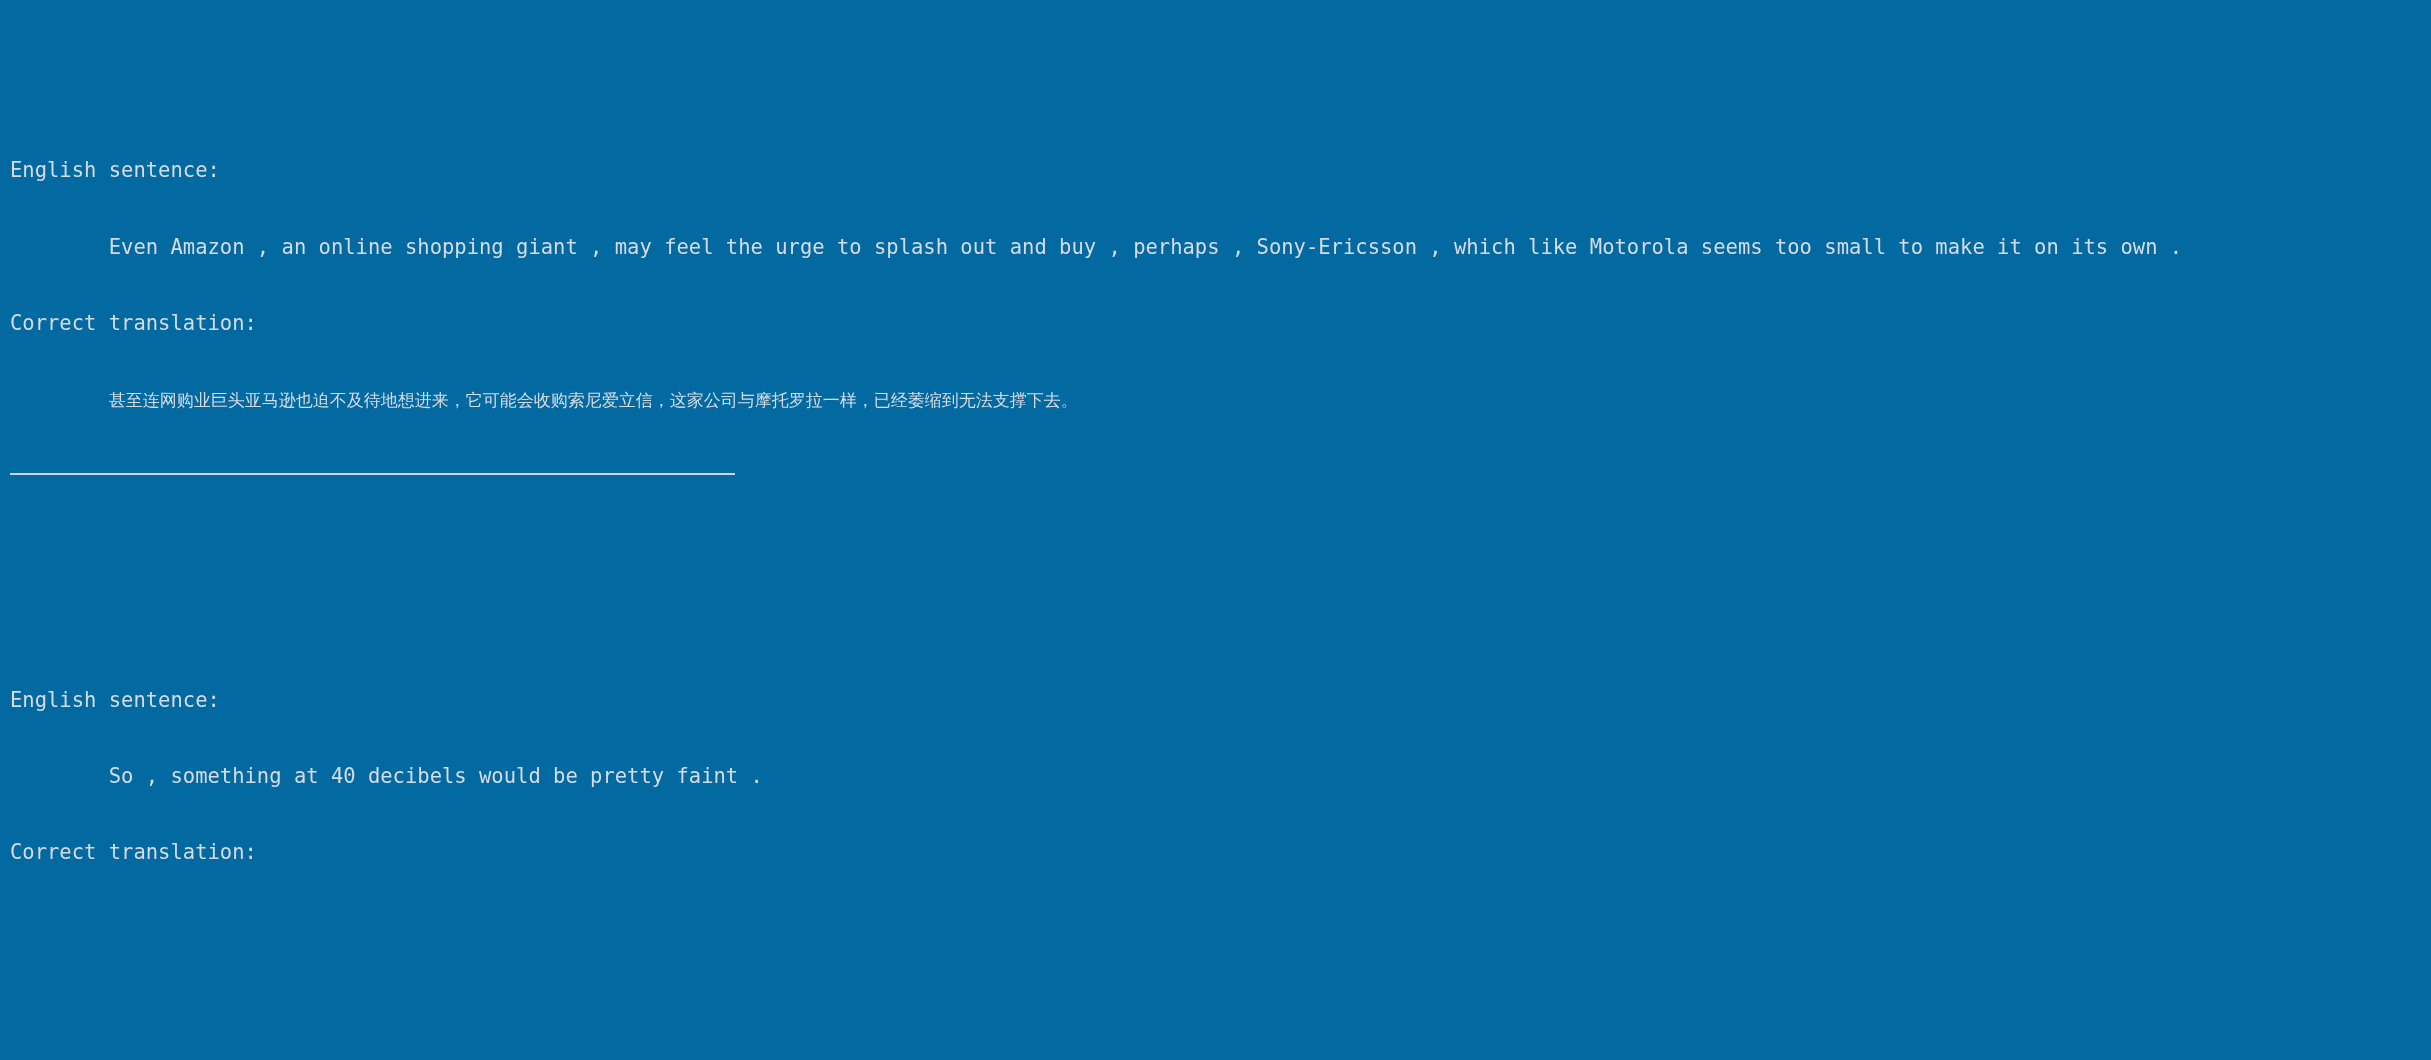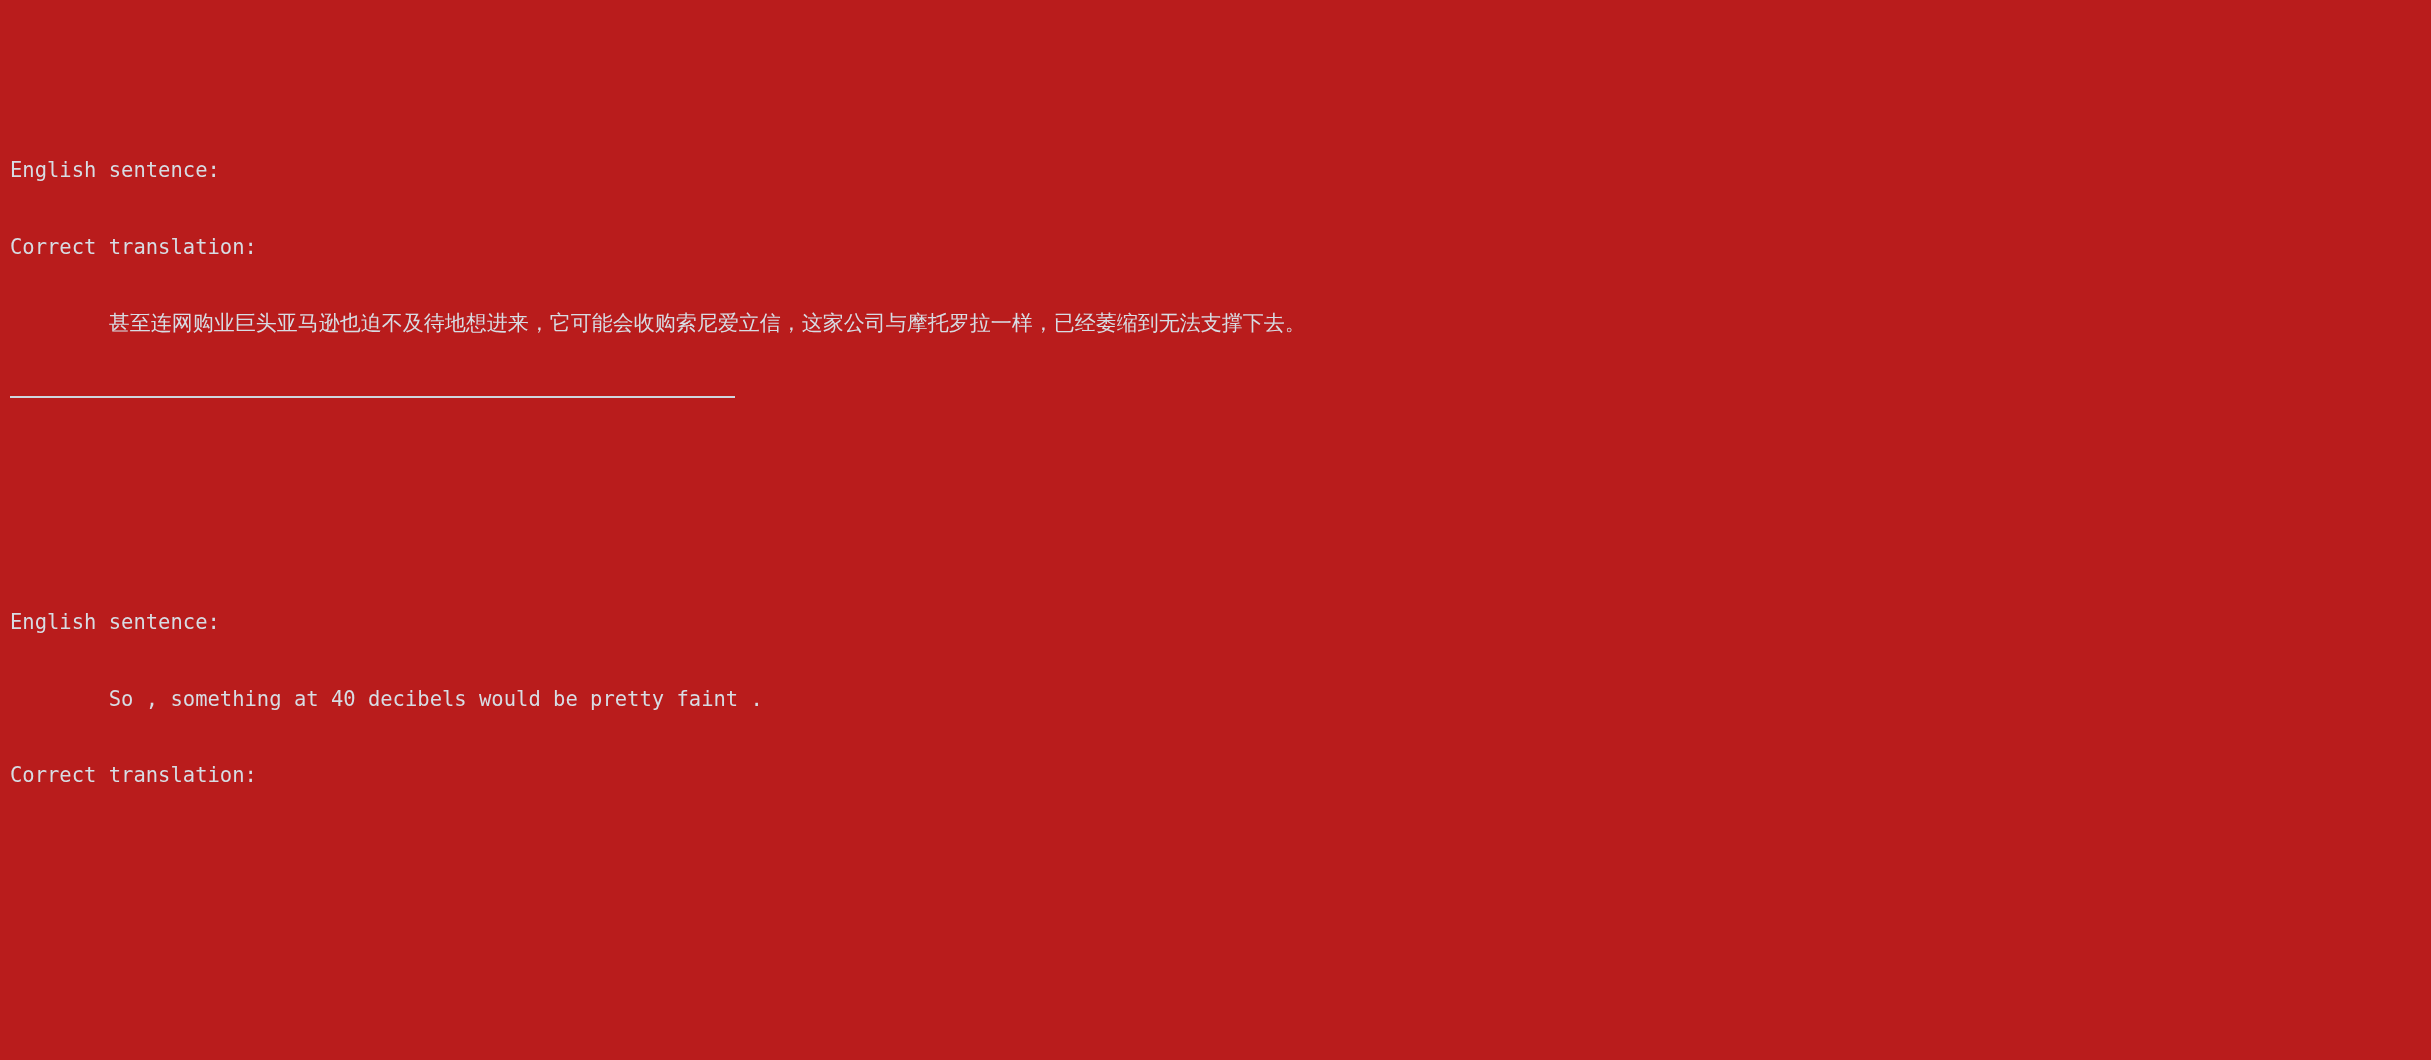--- a/index.html
+++ b/index.html
@@ -39,31 +39,32 @@
   .val .ind { display: inline; }
   .sep {
     display: block;
     width: 725px;
     height: 0;
     border-top: 2px solid #cfd6de;
     margin: 9px 0 9px 0;
   }
   .zh {
     font-family: "DejaVu Sans", "Liberation Sans", sans-serif;
-    font-size: 21px;
+    font-size: 17px;
   }
 </style>
 </head>
 <body style="background: rgb(40, 44, 54);">
 
-<div id="terminal" style="background: #b91c1c; color: rgb(215, 220, 227);">
+<div id="terminal" style="background: #0369a1; color: rgb(215, 220, 227);">
 
   
   <div class="blk">
     <span class="lbl">English sentence:</span>
+    <span class="val"><span class="ind">        </span><span>Even Amazon , an online shopping giant , may feel the urge to splash out and buy , perhaps , Sony-Ericsson , which like Motorola seems too small to make it on its own .</span></span>
     <span class="lbl">Correct translation:</span>
     <span class="val"><span class="ind">        </span><span class="zh">甚至连网购业巨头亚马逊也迫不及待地想进来，它可能会收购索尼爱立信，这家公司与摩托罗拉一样，已经萎缩到无法支撑下去。</span></span>
     <span class="sep" style="border-top-color: rgb(207, 214, 222);"></span>
   </div>
 
   
   <div class="blk">
     <span class="lbl">English sentence:</span>
     <span class="val"><span class="ind">        </span><span>So , something at 40 decibels would be pretty faint .</span></span>
     <span class="lbl">Correct translation:</span>

